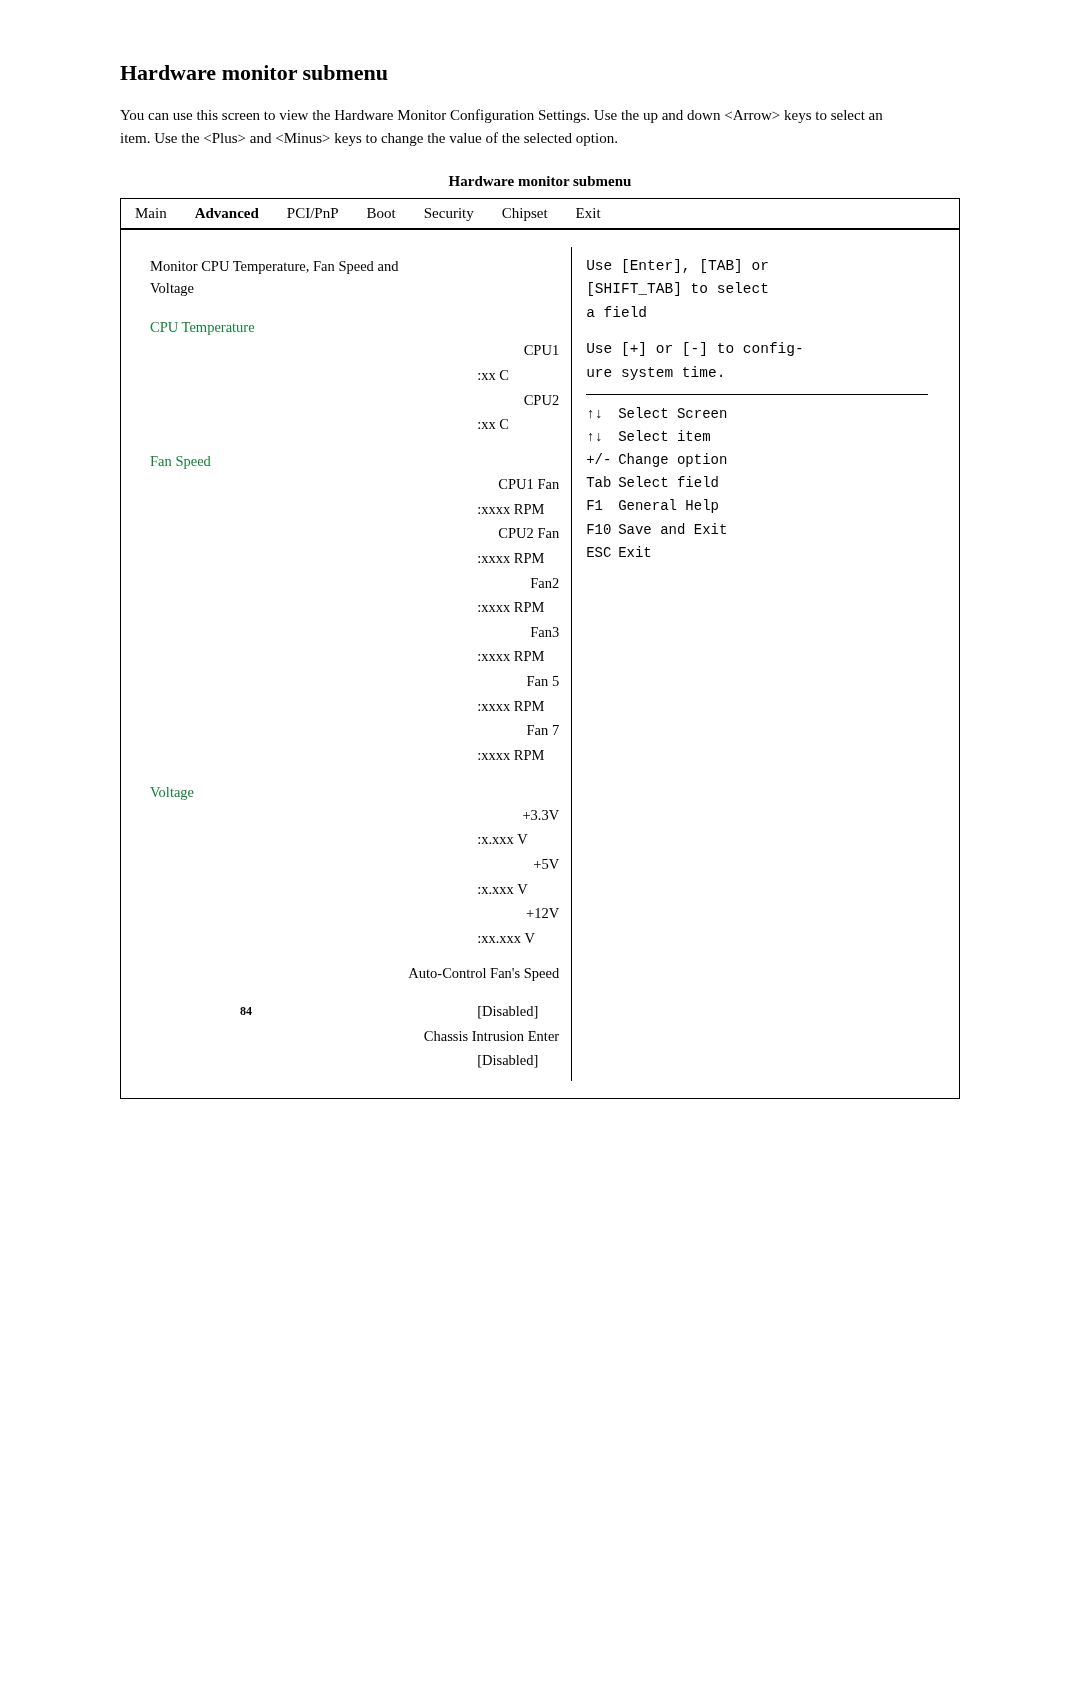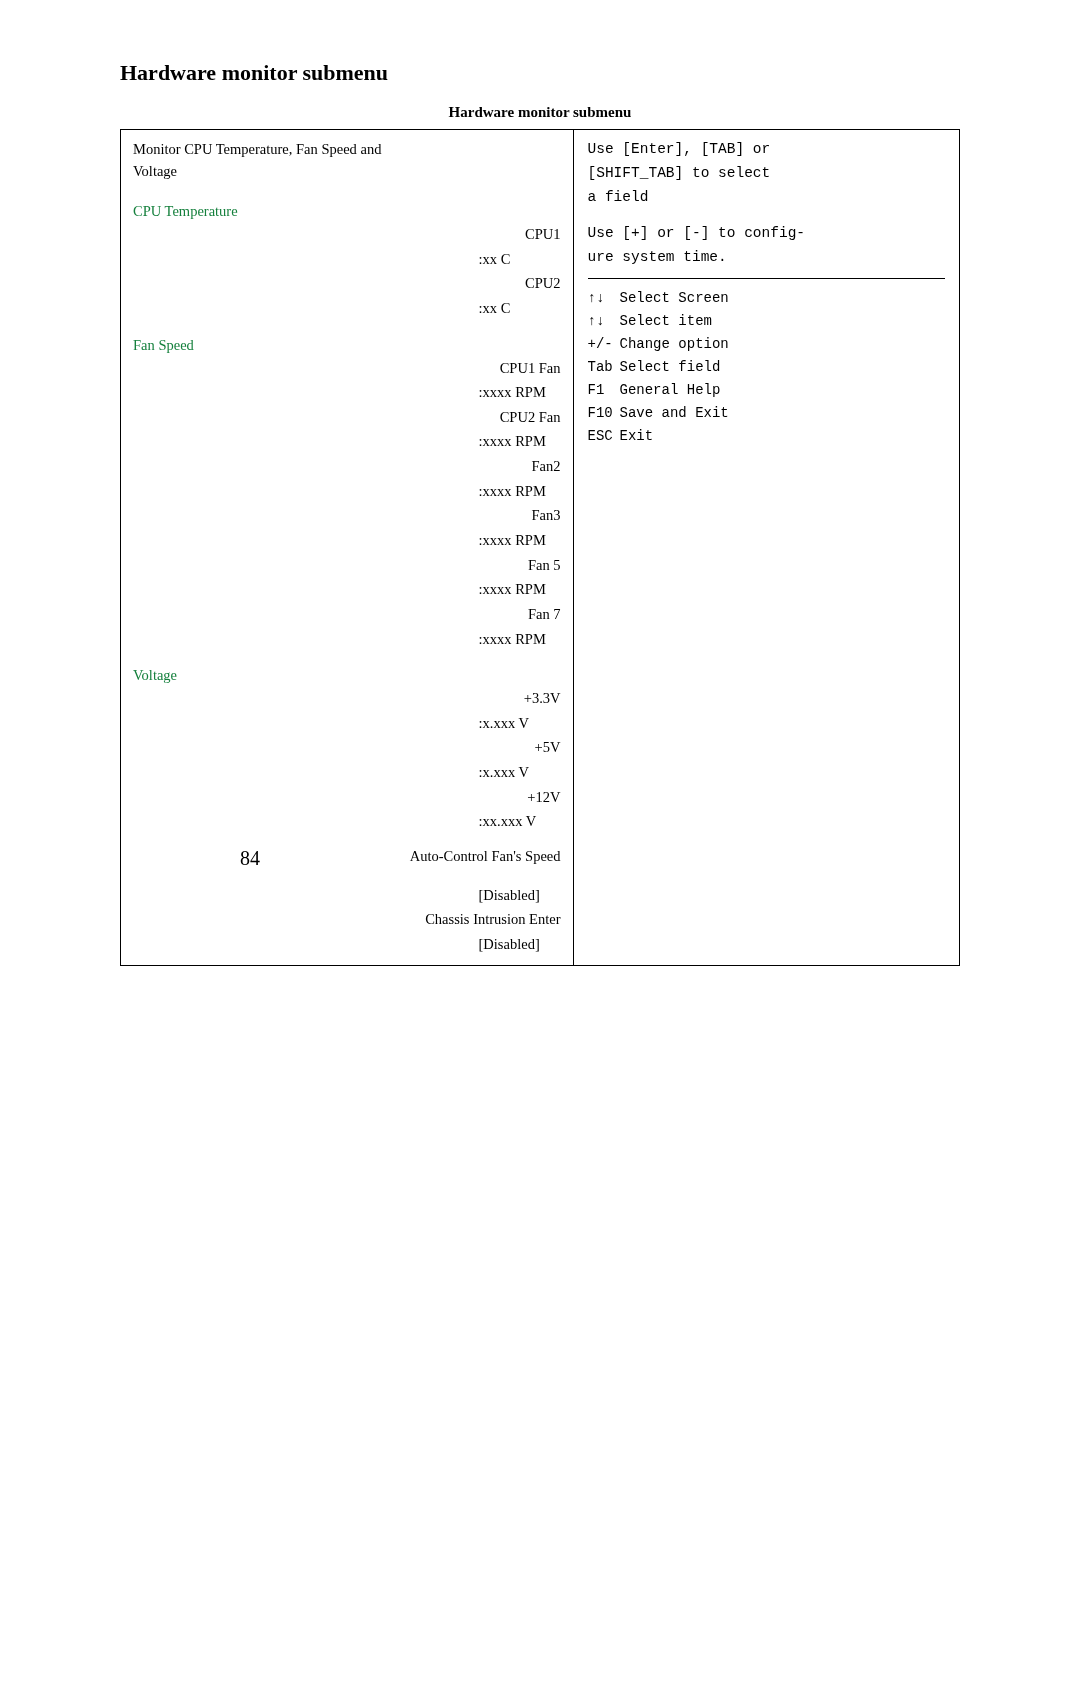--- a/index.html
+++ b/index.html
@@ -136,43 +136,57 @@
       line-height: 1.65;
     }
 
     .key-label {
       min-width: 28px;
       font-size: 14px;
     }
 
     .page-number {
       position: absolute;
-      bottom: 96px;
+      bottom: 80px;
       left: 120px;
-      font-weight: normal;
-      font-size: 20px;
+      font-weight: bold;
+      font-size: 12px;
     }
 
     .outer-wrapper {
       position: relative;
     }
   </style>
 </head>
 <body>
 
 <div class="outer-wrapper">
   <h1 class="page-title">Hardware monitor submenu</h1>
 
+  <p class="description">You can use this screen to view the Hardware Monitor Configuration Settings. Use the up and down &lt;Arrow&gt; keys to select an item. Use the &lt;Plus&gt; and &lt;Minus&gt; keys to change the value of the selected option.</p>
 
   <p class="submenu-label">Hardware monitor submenu</p>
 
   <table class="bios-table">
     <tbody>
       <tr>
-        <td style="padding:0; vertical-align:top;margin-top:10px;">
+        <td style="padding:0; border-bottom:1.5px solid #000;">
+          <div class="nav-row">
+            <span class="nav-item">Main</span>
+            <span class="nav-item bold">Advanced</span>
+            <span class="nav-item">PCI/PnP</span>
+            <span class="nav-item">Boot</span>
+            <span class="nav-item">Security</span>
+            <span class="nav-item">Chipset</span>
+            <span class="nav-item">Exit</span>
+          </div>
+        </td>
+      </tr>
+      <tr>
+        <td style="padding:17px; vertical-align:top;margin-top:10px;">
           <div class="bios-body">
 
             <div class="left-panel">
               <div class="top-section-label">
                 <span>Monitor CPU Temperature, Fan Speed and</span><br>
                 <span>Voltage</span>
               </div>
 
               <div class="spacer"></div>
 

